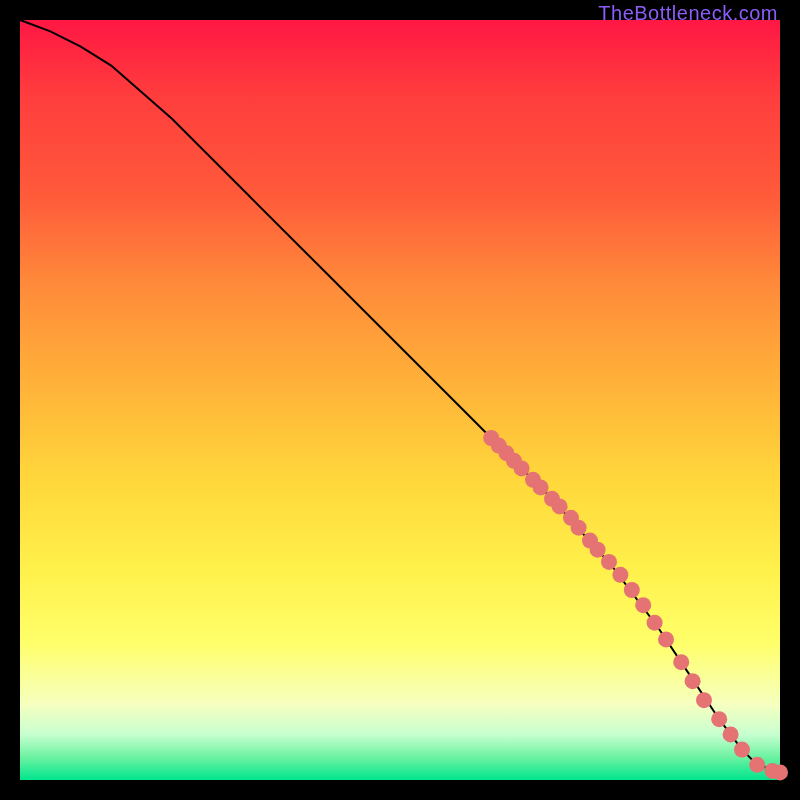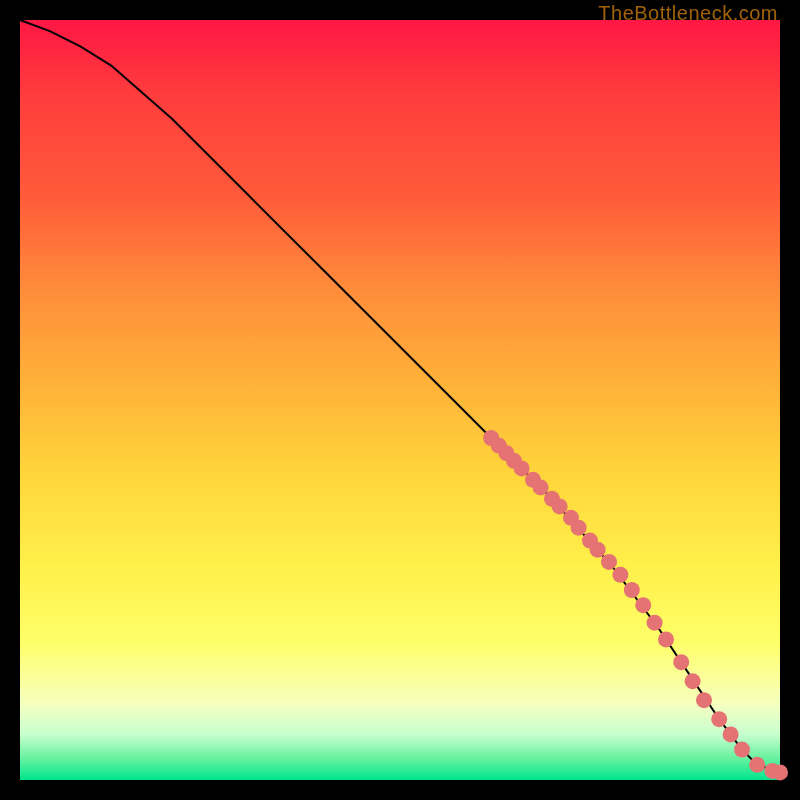--- a/index.html
+++ b/index.html
@@ -35,21 +35,21 @@
       #f6ffbf 90%,
       #c7ffd0 94%,
       #6cf2a1 97%,
       #00e58d 100%
     );
   }
   .attribution {
     position: absolute;
     top: 2px;
     right: 22px;
-    color: #a16207;
+    color: #8b5cf6;
     font-size: 20px;
     font-weight: 400;
     letter-spacing: 0.5px;
     user-select: none;
   }
   svg.overlay {
     position: absolute;
     left: 20px;
     top: 20px;
     width: 760px;

